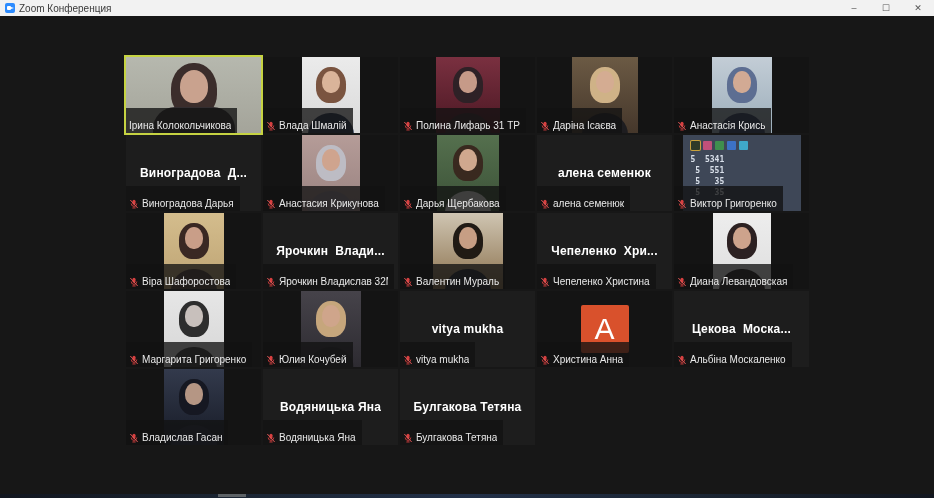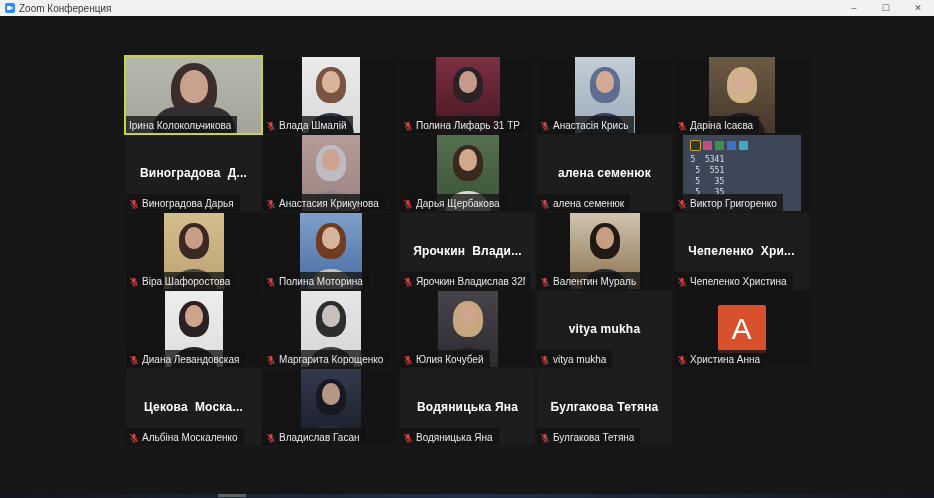--- a/index.html
+++ b/index.html
@@ -35,21 +35,21 @@
   .portrait.full .torso{width:82px;height:30px;margin-left:-41px;}
 
   .avatar-letter{width:48px;height:48px;display:flex;align-items:center;justify-content:center;color:#fff;font-size:30px;font-weight:400;border-radius:2px;}
 
   .screen-box{width:118px;height:100%;box-sizing:border-box;padding:4px 6px 0 8px;}
   .screen-icons{display:flex;gap:3px;margin:2px 0 4px 0;}
   .screen-icon{width:9px;height:9px;border-radius:1px;display:inline-block;}
   .screen-icon:first-child{box-shadow:0 0 0 1px #c9a23c;}
   .screen-line{font-family:"DejaVu Sans Mono",monospace;font-size:8px;line-height:11px;color:#d9e0ea;white-space:pre;}
 
-  .name-label{position:absolute;left:0;bottom:0;display:flex;align-items:center;gap:3px;background:rgba(18,18,18,.78);padding:4px 6px 2px 3px;max-width:97%;box-sizing:border-box;z-index:3;}
+  .name-label{position:absolute;left:0;bottom:0;display:flex;align-items:center;gap:3px;background:rgba(18,18,18,.78);padding:12px 6px 2px 3px;max-width:97%;box-sizing:border-box;z-index:3;}
   .label-text{color:#e9e9e9;font-size:10px;white-space:nowrap;overflow:hidden;}
   .mic{width:10px;height:10px;flex:0 0 auto;}
 
   
   .bottom-strip{position:absolute;left:0;right:0;bottom:0;height:4px;background:linear-gradient(90deg,#12161f 0%,#1b2533 25%,#223048 50%,#1b2533 75%,#12161f 100%);}
   .strip-tab{position:absolute;left:218px;bottom:1px;width:28px;height:3px;background:#5d6266;}
 </style>
 </head>
 <body>
 
@@ -116,59 +116,59 @@
         <path d="M2.6 5.4a3.4 3.4 0 0 0 6.8 0" fill="none" stroke="#d84040" stroke-width="1"></path>
         <line x1="6" y1="8.8" x2="6" y2="10.4" stroke="#d84040" stroke-width="1"></line>
         <line x1="4" y1="10.8" x2="8" y2="10.8" stroke="#d84040" stroke-width="1"></line>
         <line x1="1.6" y1="1.2" x2="10.4" y2="10.8" stroke="#e05555" stroke-width="1.2"></line>
       </svg>
       <span class="label-text">Полина Лифарь 31 ТР</span>
     </div>
   </div>
         <div class="tile">
     <div class="video">
+            <div class="portrait" style="width: 66px; background: linear-gradient(rgb(107, 90, 68), rgb(69, 55, 43));">
+              <div class="hair" style="background: rgb(207, 178, 135);"></div>
+              <div class="face" style="background: rgb(212, 172, 146);"></div>
+              <div class="torso" style="background: rgb(30, 29, 32);"></div>
+            </div>
+          </div>
+
+    <div class="name-label">
+      <svg class="mic" viewBox="0 0 12 12">
+        <rect x="4.2" y="0.8" width="3.6" height="6" rx="1.8" fill="#d84040"></rect>
+        <path d="M2.6 5.4a3.4 3.4 0 0 0 6.8 0" fill="none" stroke="#d84040" stroke-width="1"></path>
+        <line x1="6" y1="8.8" x2="6" y2="10.4" stroke="#d84040" stroke-width="1"></line>
+        <line x1="4" y1="10.8" x2="8" y2="10.8" stroke="#d84040" stroke-width="1"></line>
+        <line x1="1.6" y1="1.2" x2="10.4" y2="10.8" stroke="#e05555" stroke-width="1.2"></line>
+      </svg>
+      <span class="label-text">Даріна Ісаєва</span>
+    </div>
+  </div>
+        <div class="tile">
+    <div class="video">
             <div class="portrait" style="width: 60px; background: linear-gradient(rgb(195, 205, 214), rgb(155, 173, 186));">
               <div class="hair" style="background: rgb(93, 110, 146);"></div>
               <div class="face" style="background: rgb(210, 170, 148);"></div>
               <div class="torso" style="background: rgb(50, 64, 96);"></div>
             </div>
           </div>
 
     <div class="name-label">
       <svg class="mic" viewBox="0 0 12 12">
         <rect x="4.2" y="0.8" width="3.6" height="6" rx="1.8" fill="#d84040"></rect>
         <path d="M2.6 5.4a3.4 3.4 0 0 0 6.8 0" fill="none" stroke="#d84040" stroke-width="1"></path>
         <line x1="6" y1="8.8" x2="6" y2="10.4" stroke="#d84040" stroke-width="1"></line>
         <line x1="4" y1="10.8" x2="8" y2="10.8" stroke="#d84040" stroke-width="1"></line>
         <line x1="1.6" y1="1.2" x2="10.4" y2="10.8" stroke="#e05555" stroke-width="1.2"></line>
       </svg>
       <span class="label-text">Анастасія Крись</span>
     </div>
   </div>
         <div class="tile">
-    <div class="video">
-            <div class="portrait" style="width: 66px; background: linear-gradient(rgb(107, 90, 68), rgb(69, 55, 43));">
-              <div class="hair" style="background: rgb(207, 178, 135);"></div>
-              <div class="face" style="background: rgb(212, 172, 146);"></div>
-              <div class="torso" style="background: rgb(30, 29, 32);"></div>
-            </div>
-          </div>
-
-    <div class="name-label">
-      <svg class="mic" viewBox="0 0 12 12">
-        <rect x="4.2" y="0.8" width="3.6" height="6" rx="1.8" fill="#d84040"></rect>
-        <path d="M2.6 5.4a3.4 3.4 0 0 0 6.8 0" fill="none" stroke="#d84040" stroke-width="1"></path>
-        <line x1="6" y1="8.8" x2="6" y2="10.4" stroke="#d84040" stroke-width="1"></line>
-        <line x1="4" y1="10.8" x2="8" y2="10.8" stroke="#d84040" stroke-width="1"></line>
-        <line x1="1.6" y1="1.2" x2="10.4" y2="10.8" stroke="#e05555" stroke-width="1.2"></line>
-      </svg>
-      <span class="label-text">Даріна Ісаєва</span>
-    </div>
-  </div>
-        <div class="tile">
 
     <div class="center-name">Виноградова  Д...</div>
     <div class="name-label">
       <svg class="mic" viewBox="0 0 12 12">
         <rect x="4.2" y="0.8" width="3.6" height="6" rx="1.8" fill="#d84040"></rect>
         <path d="M2.6 5.4a3.4 3.4 0 0 0 6.8 0" fill="none" stroke="#d84040" stroke-width="1"></path>
         <line x1="6" y1="8.8" x2="6" y2="10.4" stroke="#d84040" stroke-width="1"></line>
         <line x1="4" y1="10.8" x2="8" y2="10.8" stroke="#d84040" stroke-width="1"></line>
         <line x1="1.6" y1="1.2" x2="10.4" y2="10.8" stroke="#e05555" stroke-width="1.2"></line>
       </svg>
@@ -224,21 +224,21 @@
         <path d="M2.6 5.4a3.4 3.4 0 0 0 6.8 0" fill="none" stroke="#d84040" stroke-width="1"></path>
         <line x1="6" y1="8.8" x2="6" y2="10.4" stroke="#d84040" stroke-width="1"></line>
         <line x1="4" y1="10.8" x2="8" y2="10.8" stroke="#d84040" stroke-width="1"></line>
         <line x1="1.6" y1="1.2" x2="10.4" y2="10.8" stroke="#e05555" stroke-width="1.2"></line>
       </svg>
       <span class="label-text">алена семенюк</span>
     </div>
   </div>
         <div class="tile">
     <div class="video">
-            <div class="screen-box" style="background: rgb(62, 71, 87);">
+            <div class="screen-box" style="background: rgb(62, 71, 87); font-weight: bold;">
               <div class="screen-icons">
                 <span class="screen-icon" style="background: rgb(46, 58, 40);"></span>
                 <span class="screen-icon" style="background: rgb(192, 80, 122);"></span>
                 <span class="screen-icon" style="background: rgb(63, 143, 78);"></span>
                 <span class="screen-icon" style="background: rgb(60, 114, 196);"></span>
                 <span class="screen-icon" style="background: rgb(63, 168, 200);"></span>
               </div>
               <div class="screen-line">5  5341</div>
               <div class="screen-line"> 5  551</div>
               <div class="screen-line"> 5   35</div>
@@ -271,40 +271,20 @@
         <rect x="4.2" y="0.8" width="3.6" height="6" rx="1.8" fill="#d84040"></rect>
         <path d="M2.6 5.4a3.4 3.4 0 0 0 6.8 0" fill="none" stroke="#d84040" stroke-width="1"></path>
         <line x1="6" y1="8.8" x2="6" y2="10.4" stroke="#d84040" stroke-width="1"></line>
         <line x1="4" y1="10.8" x2="8" y2="10.8" stroke="#d84040" stroke-width="1"></line>
         <line x1="1.6" y1="1.2" x2="10.4" y2="10.8" stroke="#e05555" stroke-width="1.2"></line>
       </svg>
       <span class="label-text">Віра Шафоростова</span>
     </div>
   </div>
         <div class="tile">
-    <div class="video">
-            <div class="portrait" style="width: 62px; background: linear-gradient(rgb(127, 159, 201), rgb(72, 109, 166));">
-              <div class="hair" style="background: rgb(111, 59, 34);"></div>
-              <div class="face" style="background: rgb(217, 180, 156);"></div>
-              <div class="torso" style="background: rgb(198, 192, 182);"></div>
-            </div>
-          </div>
-
-    <div class="name-label">
-      <svg class="mic" viewBox="0 0 12 12">
-        <rect x="4.2" y="0.8" width="3.6" height="6" rx="1.8" fill="#d84040"></rect>
-        <path d="M2.6 5.4a3.4 3.4 0 0 0 6.8 0" fill="none" stroke="#d84040" stroke-width="1"></path>
-        <line x1="6" y1="8.8" x2="6" y2="10.4" stroke="#d84040" stroke-width="1"></line>
-        <line x1="4" y1="10.8" x2="8" y2="10.8" stroke="#d84040" stroke-width="1"></line>
-        <line x1="1.6" y1="1.2" x2="10.4" y2="10.8" stroke="#e05555" stroke-width="1.2"></line>
-      </svg>
-      <span class="label-text">Полина Моторина</span>
-    </div>
-  </div>
-        <div class="tile">
 
     <div class="center-name">Ярочкин  Влади...</div>
     <div class="name-label">
       <svg class="mic" viewBox="0 0 12 12">
         <rect x="4.2" y="0.8" width="3.6" height="6" rx="1.8" fill="#d84040"></rect>
         <path d="M2.6 5.4a3.4 3.4 0 0 0 6.8 0" fill="none" stroke="#d84040" stroke-width="1"></path>
         <line x1="6" y1="8.8" x2="6" y2="10.4" stroke="#d84040" stroke-width="1"></line>
         <line x1="4" y1="10.8" x2="8" y2="10.8" stroke="#d84040" stroke-width="1"></line>
         <line x1="1.6" y1="1.2" x2="10.4" y2="10.8" stroke="#e05555" stroke-width="1.2"></line>
       </svg>
@@ -375,21 +355,21 @@
           </div>
 
     <div class="name-label">
       <svg class="mic" viewBox="0 0 12 12">
         <rect x="4.2" y="0.8" width="3.6" height="6" rx="1.8" fill="#d84040"></rect>
         <path d="M2.6 5.4a3.4 3.4 0 0 0 6.8 0" fill="none" stroke="#d84040" stroke-width="1"></path>
         <line x1="6" y1="8.8" x2="6" y2="10.4" stroke="#d84040" stroke-width="1"></line>
         <line x1="4" y1="10.8" x2="8" y2="10.8" stroke="#d84040" stroke-width="1"></line>
         <line x1="1.6" y1="1.2" x2="10.4" y2="10.8" stroke="#e05555" stroke-width="1.2"></line>
       </svg>
-      <span class="label-text">Маргарита Корощенко</span>
+      <span class="label-text">Маргарита Григоренко</span>
     </div>
   </div>
         <div class="tile">
     <div class="video">
             <div class="portrait" style="width: 60px; background: linear-gradient(rgb(70, 67, 74), rgb(45, 43, 49));">
               <div class="hair" style="background: rgb(198, 166, 124);"></div>
               <div class="face" style="background: rgb(207, 165, 139);"></div>
               <div class="torso" style="background: rgb(40, 38, 43);"></div>
             </div>
           </div>

